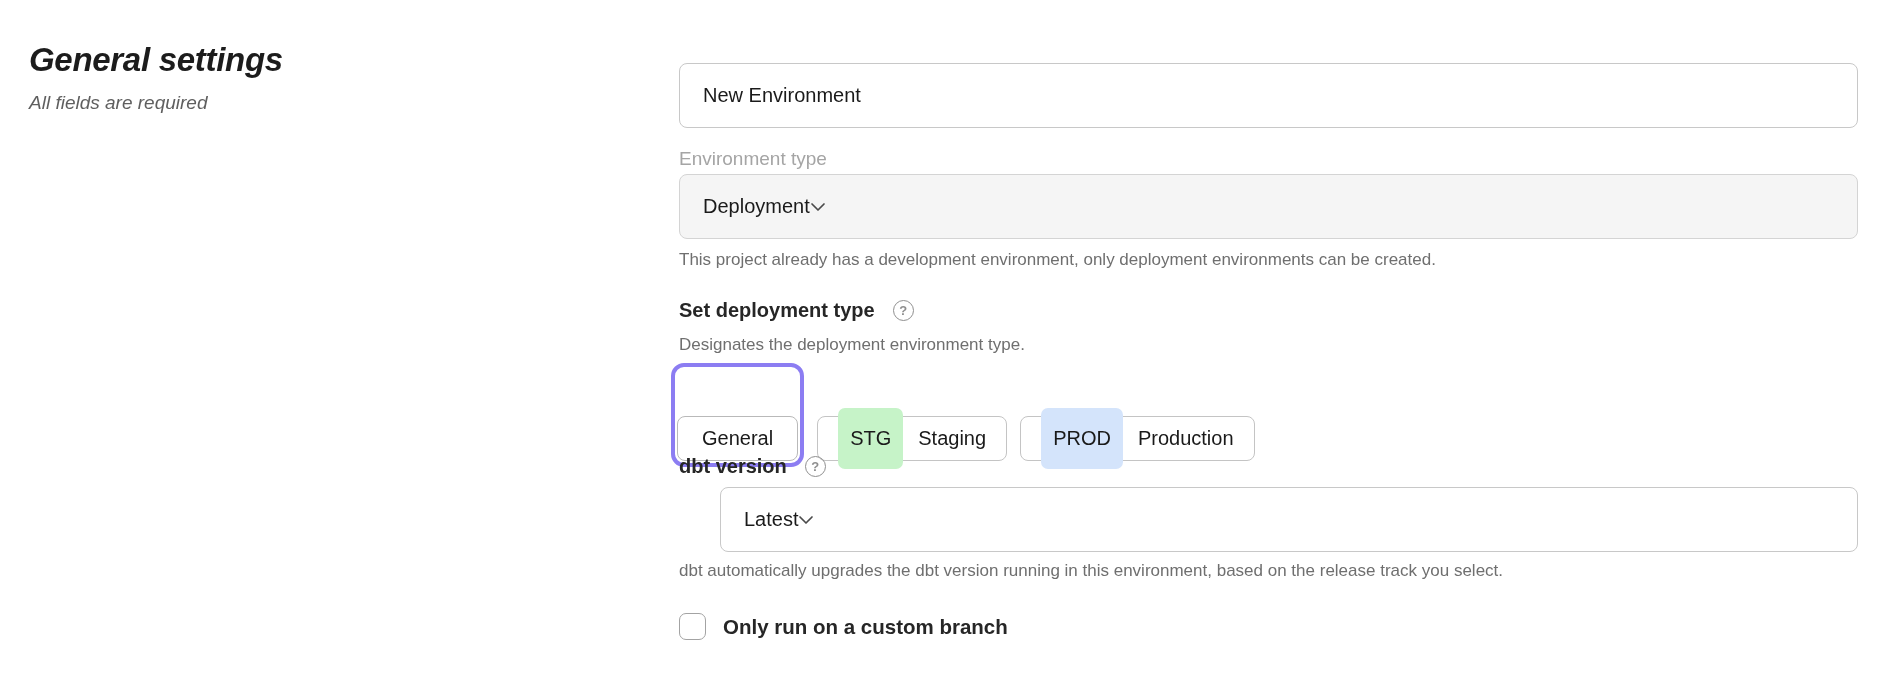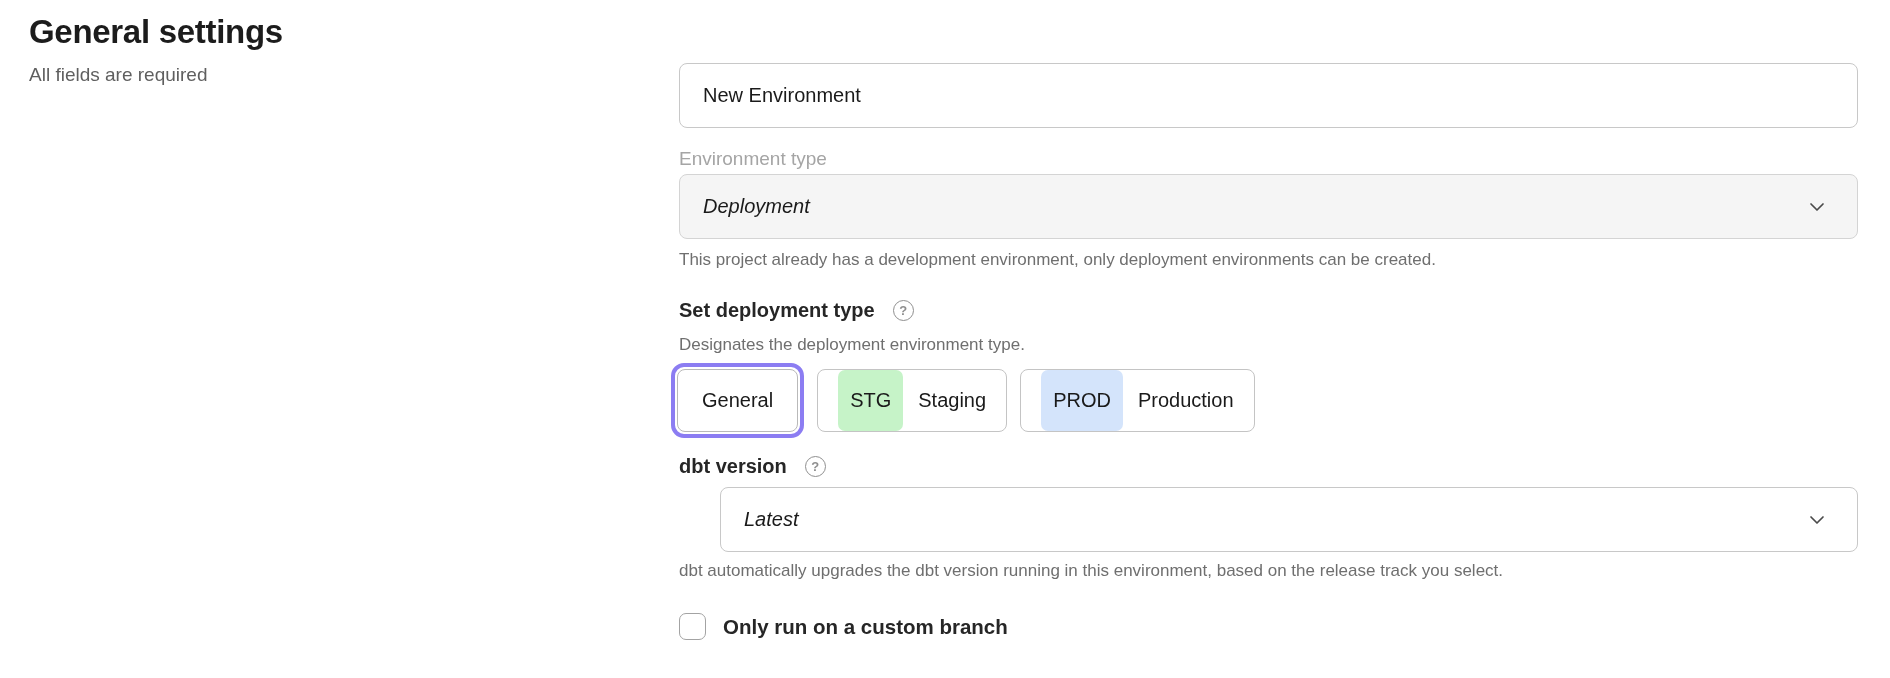--- a/index.html
+++ b/index.html
@@ -11,21 +11,21 @@
   }
   .screen {
     position: relative;
     width: 1890px;
     height: 678px;
     background: #ffffff;
     overflow: hidden;
   }
 
   
-  .left-col { position: absolute; left: 29px; top: 12px; }
+  .left-col { position: absolute; left: 29px; top: 40px; font-style: italic; }
   .page-title {
     font-size: 33px;
     font-weight: 700;
     color: #1c1c1c;
     letter-spacing: -0.3px;
     line-height: 40px;
   }
   .page-subtitle {
     margin-top: 11px;
     font-size: 19px;
@@ -68,21 +68,21 @@
     height: 65px;
     border: 1px solid #c8c8c8;
     border-radius: 8px;
     background: #ffffff;
     display: flex;
     align-items: center;
     padding: 0 28px 0 23px;
     font-size: 20px;
     color: #1a1a1a;
   }
-  .select-box { justify-content: space-between; cursor: pointer; font-style: italic; }
+  .select-box { cursor: pointer; }
   .select-box.disabled {
     background: #f5f5f5;
     border-color: #d4d4d4;
     cursor: default;
   }
   .chevron { display: inline-flex; margin-right: 4px; }
 
   .help-icon {
     width: 21px;
     height: 21px;
@@ -106,32 +106,33 @@
   }
   .selected-ring {
     border: 4px solid #8c7df2;
     border-radius: 13px;
     padding: 2px;
     margin-left: -8px;
     background: #ffffff;
     display: inline-flex;
   }
   .type-button {
-    height: 63px;
+    height: 45px;
     background: #ffffff;
     border: 1px solid #b9b9b9;
     border-radius: 8px;
     display: inline-flex;
     align-items: center;
     gap: 15px;
     padding: 0 24px;
     font-size: 20px;
     color: #1a1a1a;
     cursor: pointer;
     white-space: nowrap;
+    margin-top: 47px;
   }
   .type-button.outer { border-color: #c4c4c4; padding: 0 20px; }
   .type-badge {
     display: inline-flex;
     align-items: center;
     border-radius: 7px;
     padding: 19px 12px;
     font-size: 20px;
     color: #1a1a1a;
   }

